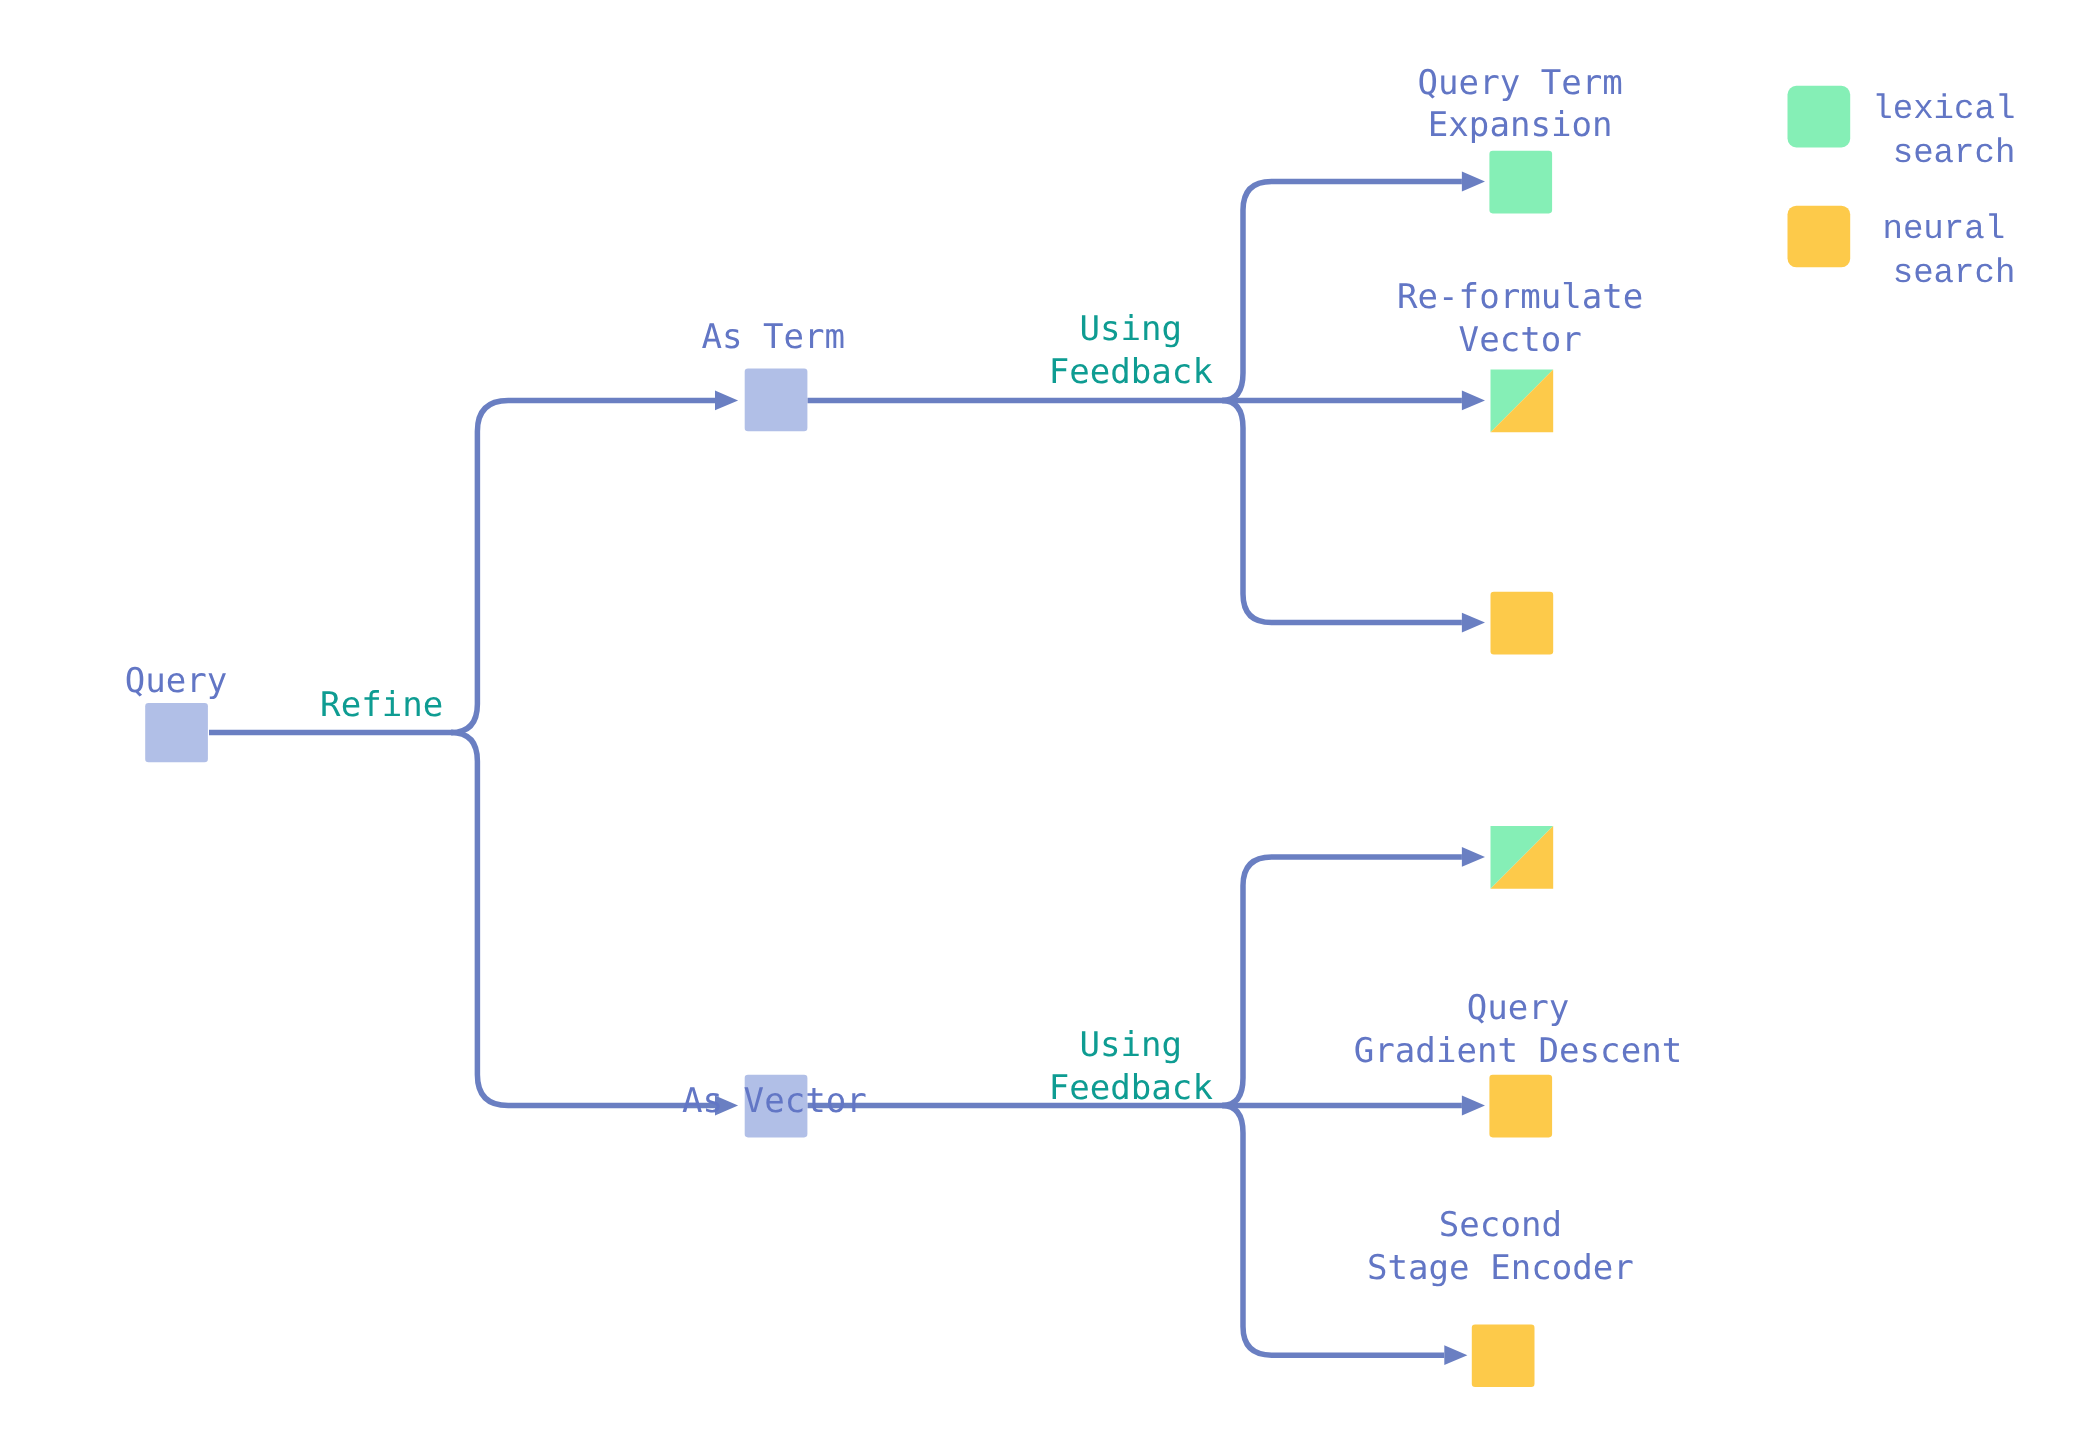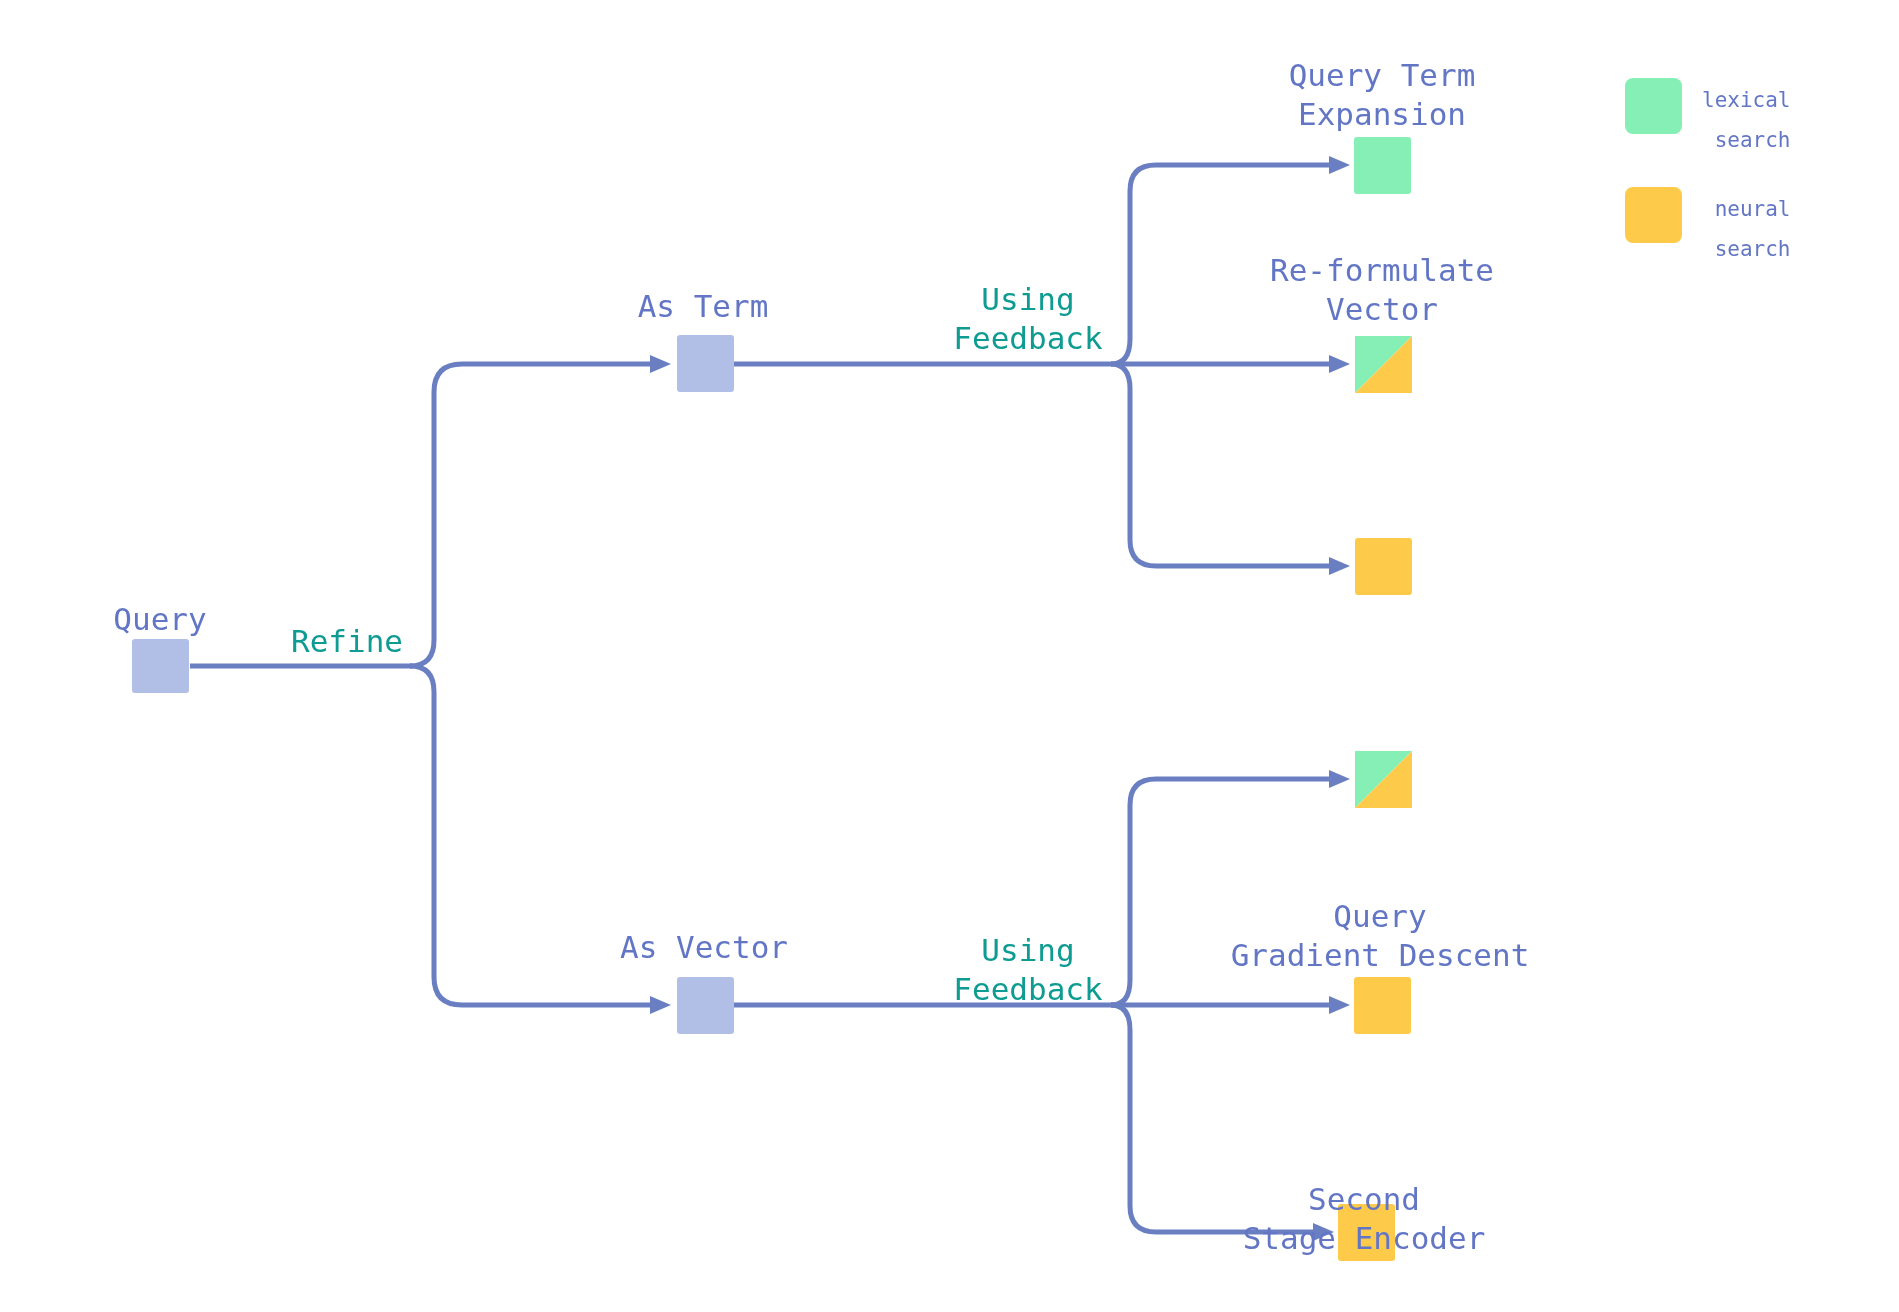--- a/index.html
+++ b/index.html
@@ -40,24 +40,25 @@
     white-space:pre-line;
     font-size:31px;
     line-height:39px;
     color:var(--node-text);
     letter-spacing:0px;
   }
   .lbl.edge-lbl{color:var(--edge-label);}
   .legend-lbl{
     position:absolute;
     white-space:pre;
-    font-size:21px;
+    font-size:31px;
     line-height:40px;
     color:var(--node-text);
-    text-align:right;
+    text-align:center;
+    font-family:Liberation Mono, monospace;
   }
 </style>
 </head>
 <body>
 
 <div class="canvas">
 
   <svg class="wires" width="1899" height="1312" viewBox="0 0 1899 1312">
     <defs>
       <marker id="arrow" markerUnits="userSpaceOnUse" markerWidth="26" markerHeight="22" refX="2" refY="10" orient="auto">
@@ -107,40 +108,40 @@
     <rect class="sq-lexical" x="1625" y="78" width="57" height="56" rx="8"></rect>
     <rect class="sq-neural" x="1625" y="187" width="57" height="56" rx="8"></rect>
   </svg>
 
   <div class="lbl" style="left:160px;top:600px;">Query</div>
 
   <div class="lbl edge-lbl" style="left:347px;top:622px;">Refine</div>
 
   <div class="lbl" style="left:703px;top:287px;">As Term</div>
 
-  <div class="lbl" style="left:704px;top:928px;">As Vector</div>
+  <div class="lbl" style="left:704px;top:982px;">As Vector</div>
 
   <div class="lbl edge-lbl" style="left:1028px;top:280px;">Using
 Feedback</div>
 
   <div class="lbl edge-lbl" style="left:1028px;top:931px;">Using
 Feedback</div>
 
   <div class="lbl" style="left:1382px;top:56px;">Query Term
 Expansion</div>
 
   <div class="lbl" style="left:1382px;top:251px;">Re-formulate
 Vector</div>
 
 
 
   <div class="lbl" style="left:1380px;top:897px;">Query
 Gradient Descent</div>
 
-  <div class="lbl" style="left:1364px;top:1180px;">Second
+  <div class="lbl" style="left:1364px;top:1095px;">Second
 Stage Encoder</div>
 
   <div class="legend-lbl" style="left:1702px;top:80px;">lexical
  search</div>
 
   <div class="legend-lbl" style="left:1702px;top:189px;">neural
  search</div>
 
 </div>
 

